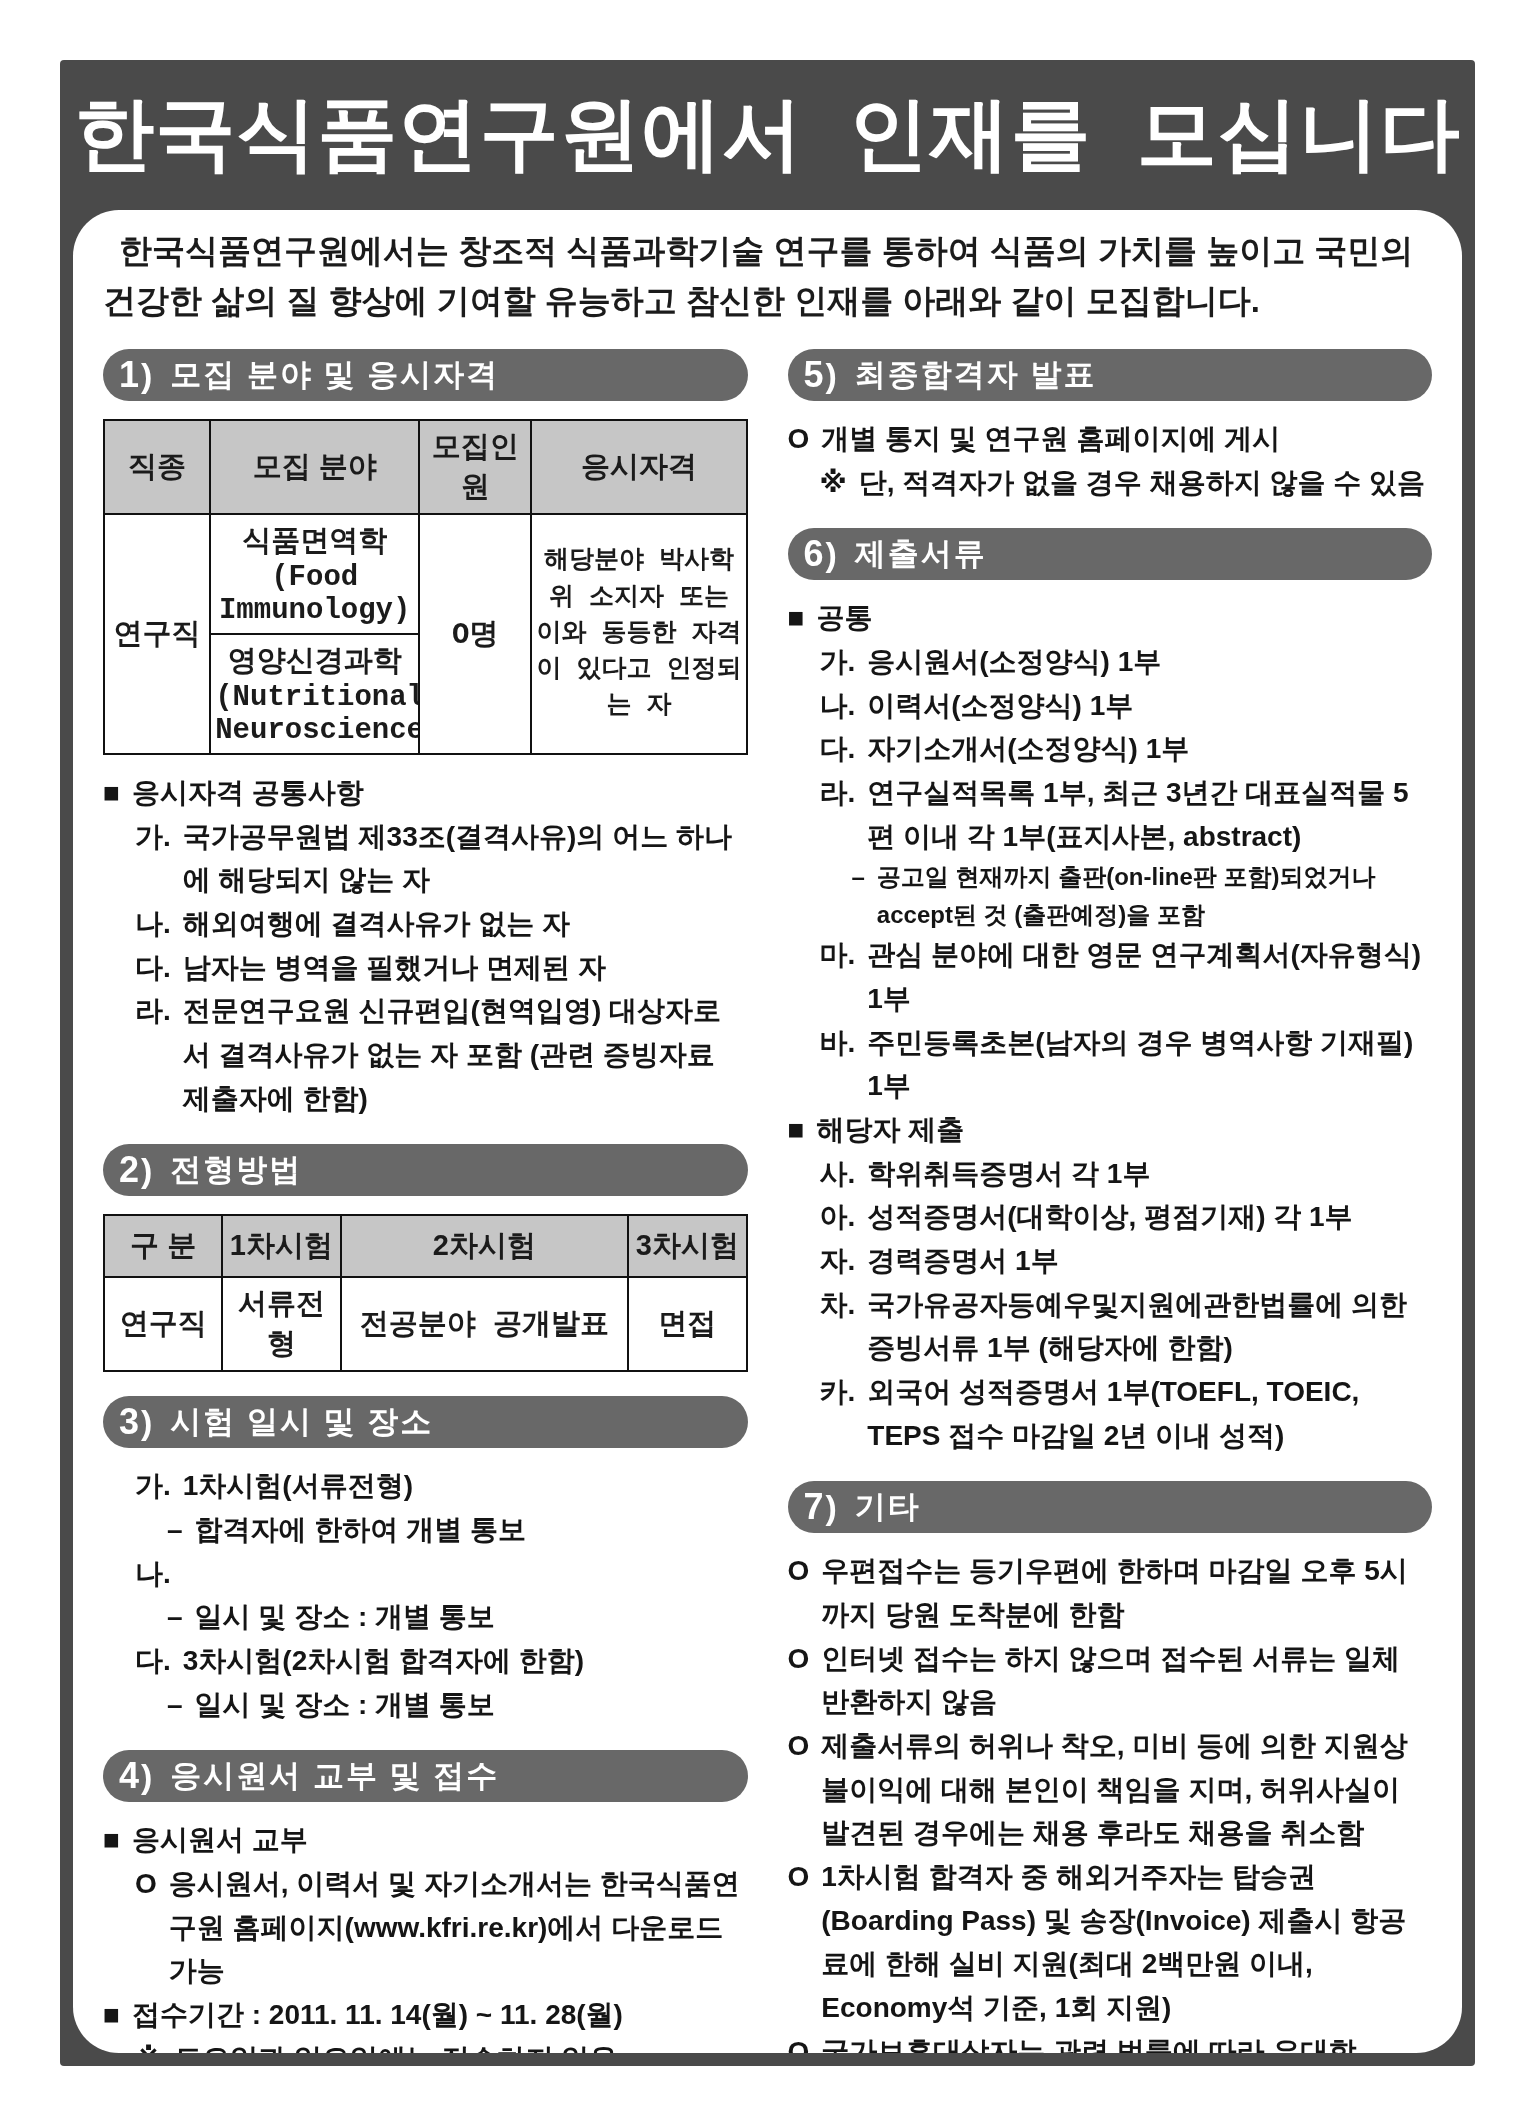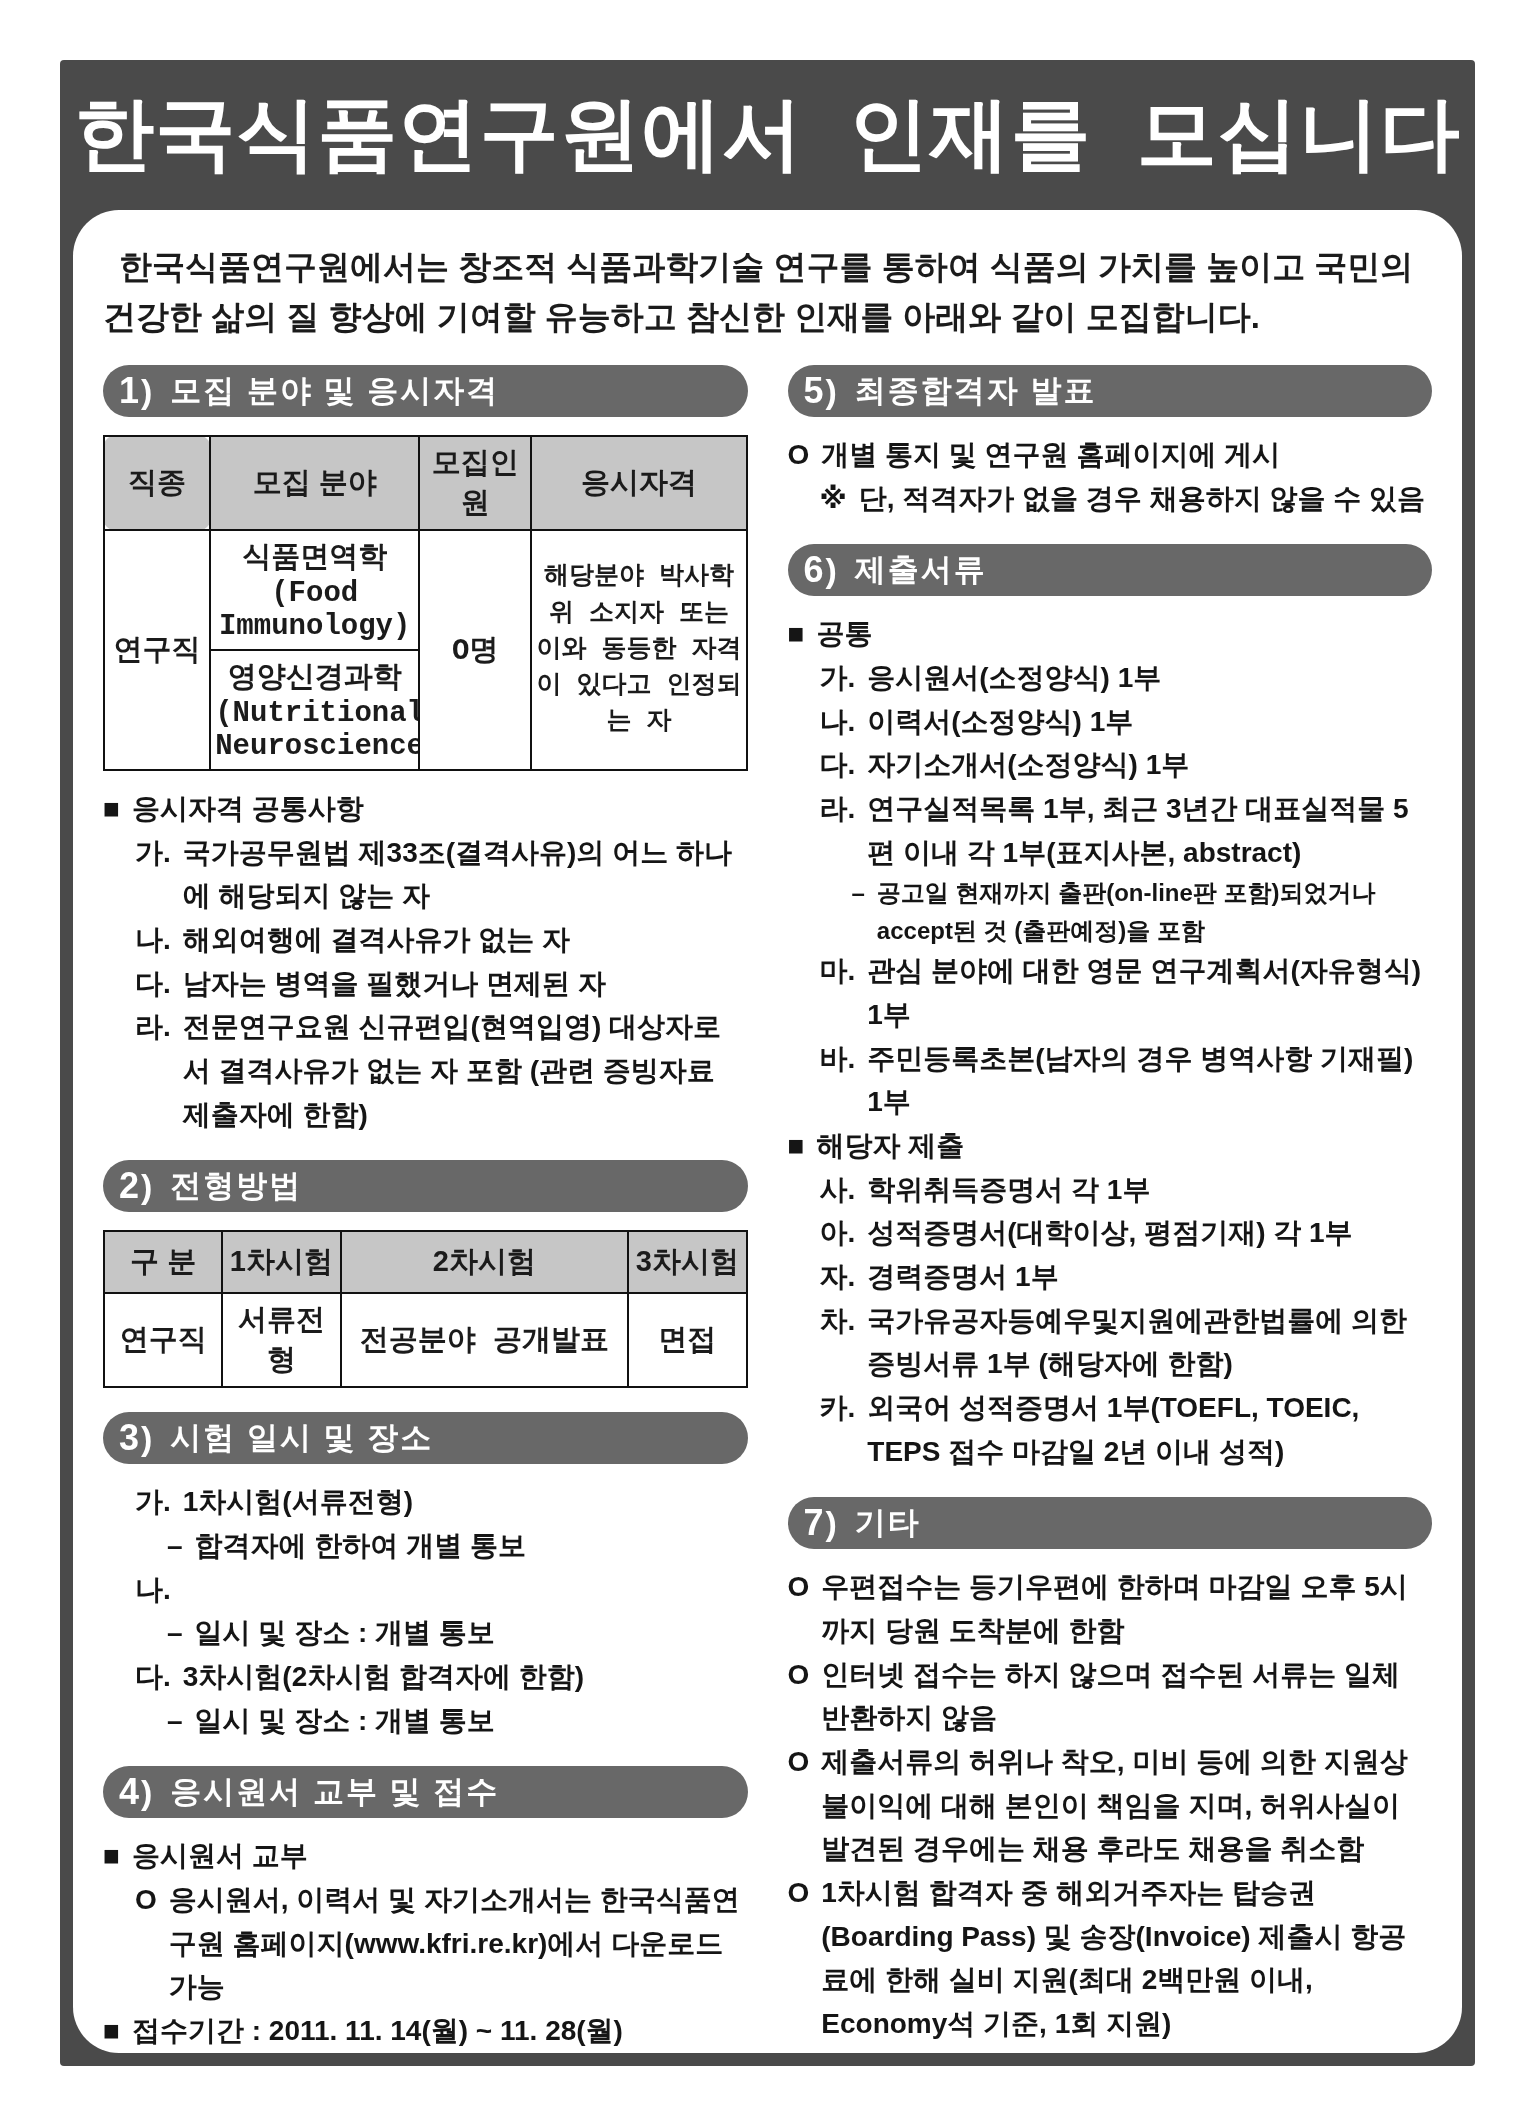--- a/index.html
+++ b/index.html
@@ -13,21 +13,21 @@
     background:#4a4a4a;border-radius:4px;
   }
   .header-band{
     height:150px;display:flex;align-items:center;justify-content:center;
     color:#ffffff;font-weight:bold;font-size:80px;letter-spacing:1px;
     word-spacing:22px;white-space:nowrap;overflow:hidden;
   }
   .panel{
     position:absolute;left:13px;right:13px;top:150px;bottom:13px;
     background:#ffffff;border-radius:46px;
-    padding:32px 30px 10px 30px;box-sizing:border-box;overflow:hidden;
+    padding:16px 30px 10px 30px;box-sizing:border-box;overflow:hidden;
   }
   .intro{font-size:33px;line-height:1.5;font-weight:600;color:#1b1b1b;}
   .intro .l1{text-indent:16px;}
   .columns{display:flex;gap:40px;margin-top:24px;}
   .col{flex:1;min-width:0;}
   .section{margin-top:24px;}
   .section:first-child{margin-top:0;}
   .sec-bar{
     height:52px;background:#686868;border-radius:28px;
     display:flex;align-items:center;color:#ffffff;font-weight:bold;
@@ -37,21 +37,21 @@
   .sec-paren{font-size:34px;margin-left:2px;}
   .sec-title{font-size:31px;margin-left:18px;letter-spacing:2px;}
   .sec-body{margin-top:16px;}
   table{border-collapse:collapse;width:100%;table-layout:fixed;margin-top:18px;}
   th,td{
     border:2.5px solid #111111;text-align:center;vertical-align:middle;
     font-weight:600;padding:6px 4px;overflow:hidden;
   }
   th{background:#c6c6c6;font-size:29px;height:48px;font-weight:700;}
   td{font-size:29px;background:#ffffff;font-family:Liberation Mono, monospace;}
-  .t1-c0{width:16%;border-radius:10px;} .t1-c1{width:33%;} .t1-c2{width:17%;} .t1-c3{width:34%;}
+  .t1-c0{width:16%;} .t1-c1{width:33%;} .t1-c2{width:17%;} .t1-c3{width:34%;}
   .t1 td{height:96px;}
   .t1 .qual{font-size:25px;line-height:1.45;text-align:center;}
   .t2-c0{width:18%;} .t2-c1{width:18%;} .t2-c2{width:46%;} .t2-c3{width:18%;}
   .t2 td{height:50px;}
   .line{display:flex;font-size:28px;line-height:1.56;font-weight:600;color:#151515;}
   .line .lead{flex:0 0 auto;padding-right:12px;white-space:pre;}
   .line .txt{flex:1 1 auto;min-width:0;}
   .ind0{padding-left:0;}
   .ind1{padding-left:32px;}
   .ind2{padding-left:64px;}

